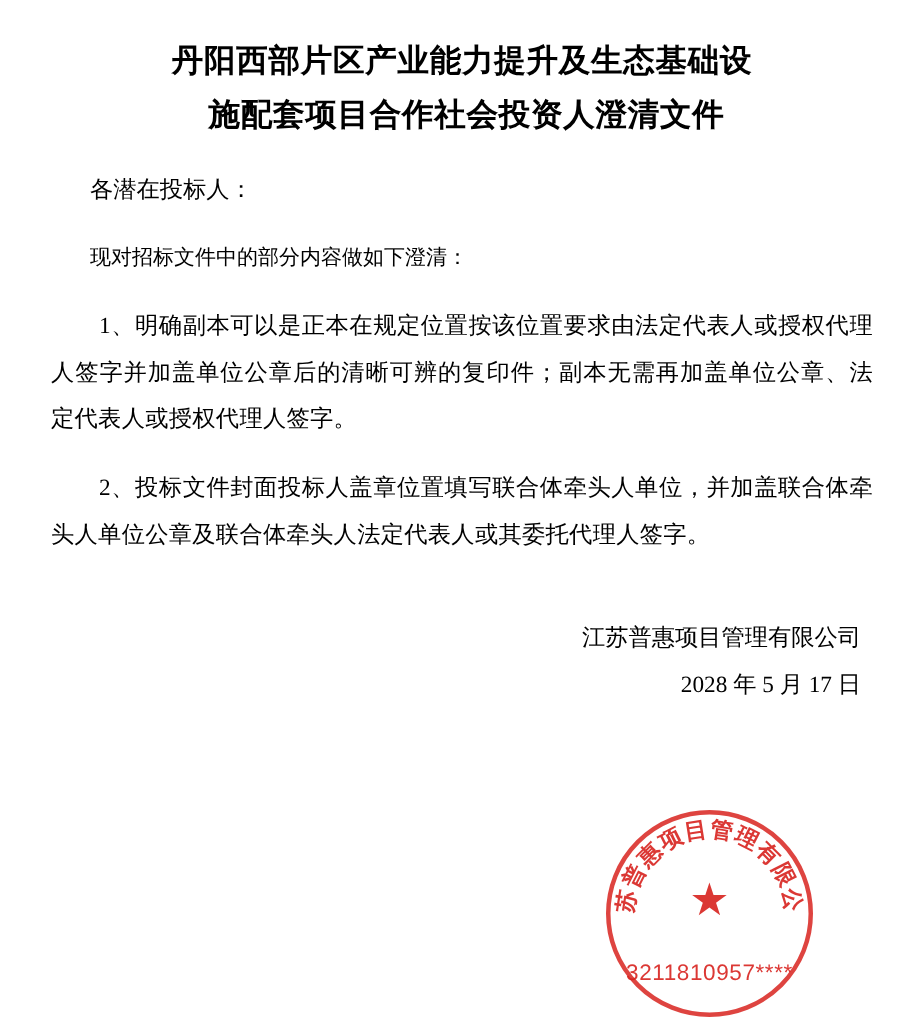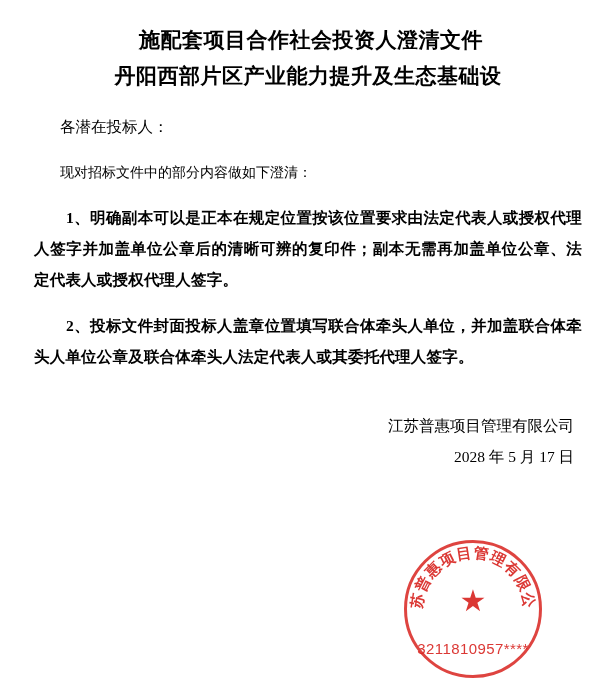--- a/index.html
+++ b/index.html
@@ -52,21 +52,20 @@
     color: #000000;
   }
   .clause {
     font-size: 15.5px;
     line-height: 31px;
     margin-top: 7px;
     text-indent: 32px;
     text-align: justify;
     color: #000000;
     letter-spacing: 0.2px;
-    font-weight: bold;
   }
   .signature-block {
     margin-top: 38px;
     text-align: right;
     font-size: 15.5px;
     line-height: 31px;
     color: #000000;
     padding-right: 8px;
   }
   .sig-line {
@@ -126,22 +125,22 @@
     letter-spacing: 1px;
     opacity: 0.9;
   }
 </style>
 </head>
 <body>
 
 <div class="page">
 
   <h1 class="doc-title">
+    <span class="title-line">丹阳西部片区产业能力提升及生态基础设</span>
     <span class="title-line second">施配套项目合作社会投资人澄清文件</span>
-    <span class="title-line">丹阳西部片区产业能力提升及生态基础设</span>
   </h1>
 
   <p class="salutation">各潜在投标人：</p>
 
   <p class="intro">现对招标文件中的部分内容做如下澄清：</p>
 
   <p class="clause">1、明确副本可以是正本在规定位置按该位置要求由法定代表人或授权代理人签字并加盖单位公章后的清晰可辨的复印件；副本无需再加盖单位公章、法定代表人或授权代理人签字。</p>
   <p class="clause">2、投标文件封面投标人盖章位置填写联合体牵头人单位，并加盖联合体牵头人单位公章及联合体牵头人法定代表人或其委托代理人签字。</p>
 
   <div class="signature-block">

